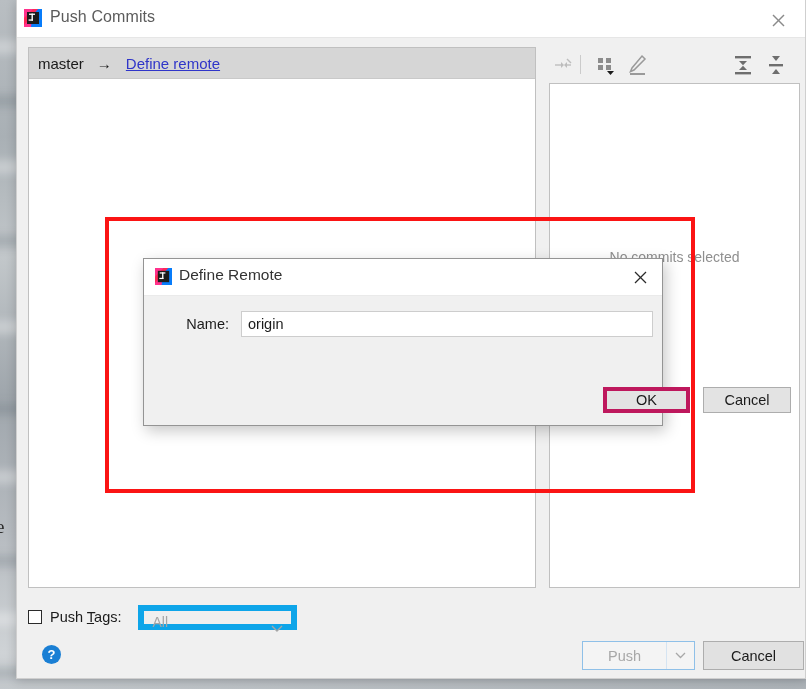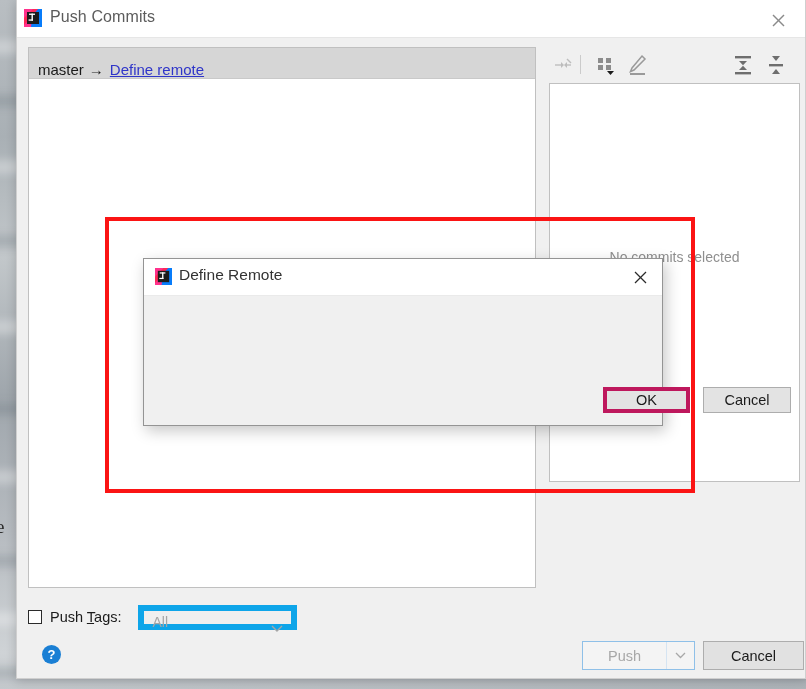--- a/index.html
+++ b/index.html
@@ -111,25 +111,26 @@
     background: #ffffff;
     border: 1px solid #c0c0c0;
     box-sizing: border-box;
     overflow: hidden;
   }
   #branch-row {
     height: 31px;
     background: #d6d6d6;
     border-bottom: 1px solid #c9c9c9;
     display: flex;
-    align-items: flex-end;
+    align-items: center;
     padding-left: 9px;
     box-sizing: border-box;
     font-size: 15px;
     cursor: default;
+    gap: 8px;
   }
   #branch-name { color: #1a1a1a; }
   #branch-arrow { margin: 0 6px 0 5px; color:#1a1a1a; font-size: 15px; }
   #define-remote-link {
     color: #2f35c9;
     text-decoration: underline;
     cursor: pointer;
   }
 
   
@@ -152,21 +153,21 @@
     top: 5px;
     width: 1px;
     height: 19px;
     background: #cbcbcb;
   }
   #detail-box {
     position: absolute;
     left: 532px;
     top: 83px;
     width: 251px;
-    height: 399px;
+    height: 505px;
     background: #ffffff;
     border: 1px solid #c0c0c0;
     box-sizing: border-box;
   }
   #no-commits {
     position: absolute;
     left: 0;
     top: 165px;
     width: 100%;
     text-align: center;
@@ -543,17 +544,21 @@
     </div>
     <div id="define-title-text">Define Remote</div>
     <div id="define-close">
       <svg width="15" height="15" viewBox="0 0 15 15">
         <line x1="2" y1="2" x2="13" y2="13" stroke="#2b2b2b" stroke-width="1.3"></line>
         <line x1="13" y1="2" x2="2" y2="13" stroke="#2b2b2b" stroke-width="1.3"></line>
       </svg>
     </div>
   </div>
 
+  <div class="field-row" id="name-row">
+    <div class="field-label">Name:</div>
+    <div class="field-input" id="name-input">origin</div>
+  </div>
 
 
   <div id="ok-button">OK</div>
   <div id="dlg-cancel-button">Cancel</div>
 </div>
 
 </body></html>

